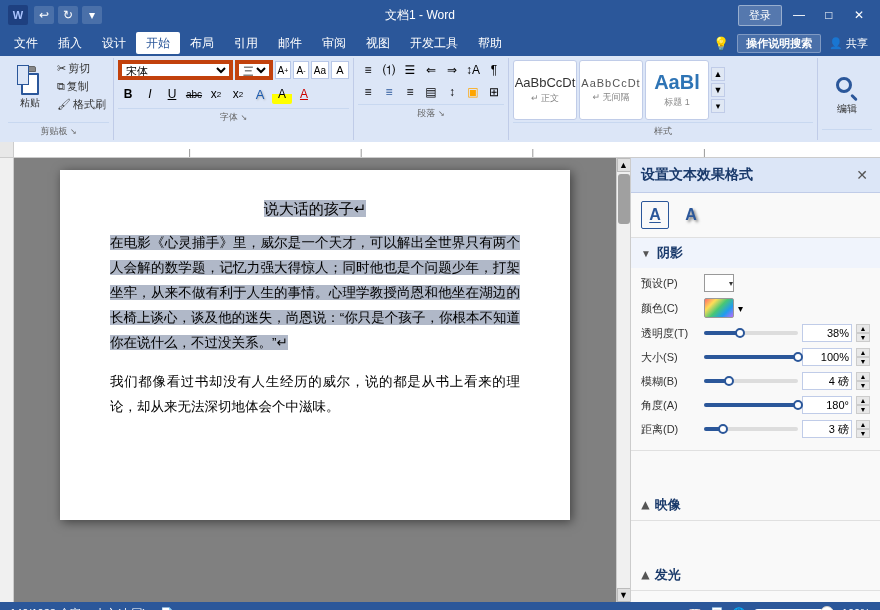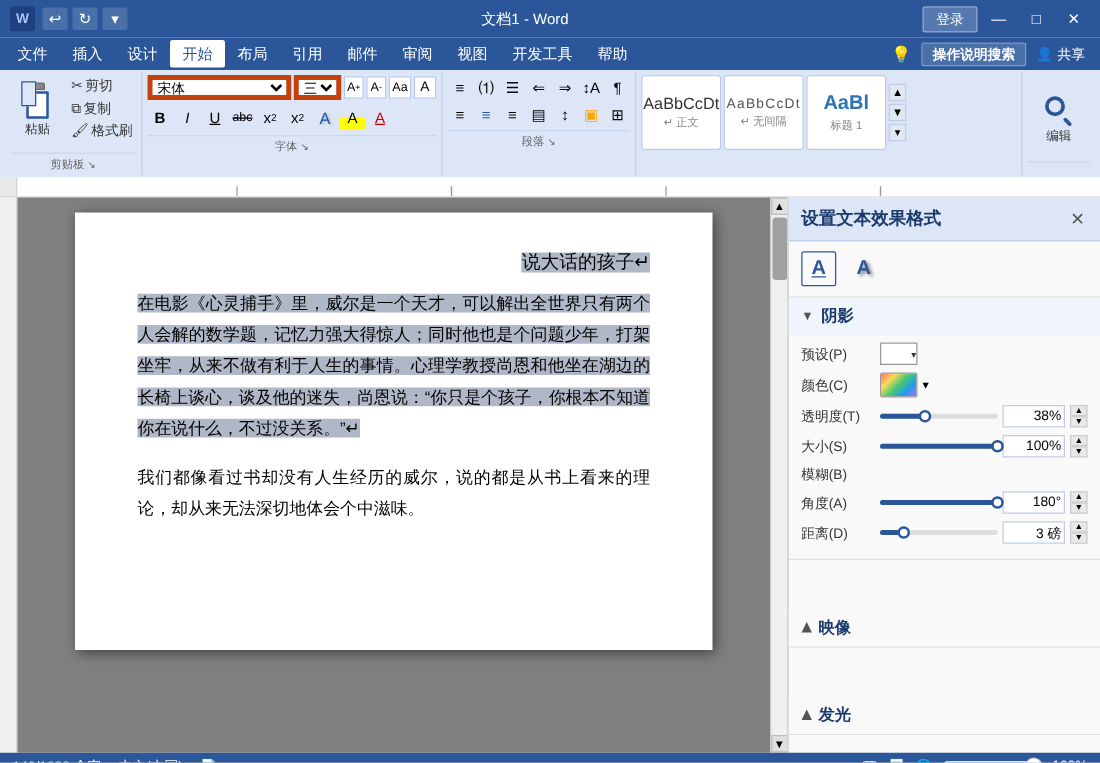--- a/index.html
+++ b/index.html
@@ -315,21 +315,21 @@
     }
     .left-ruler { width: 14px; background: #f0f0f0; border-right: 1px solid #ccc; flex-shrink: 0; }
     .doc-scroll-area { flex: 1; background: #808080; overflow: hidden; display: flex; }
     .doc-inner { flex: 1; padding: 12px; overflow: hidden; }
     .vscrollbar { width: 14px; background: #f0f0f0; border-left: 1px solid #ccc; display: flex; flex-direction: column; align-items: center; }
     .vsb-up { width: 14px; height: 14px; background: #e0e0e0; border: 1px solid #bbb; display: flex; align-items: center; justify-content: center; font-size: 9px; cursor: pointer; }
     .vsb-thumb { width: 12px; height: 50px; background: #a0a0a0; border-radius: 3px; margin: 2px 0; cursor: pointer; }
     .vsb-down { width: 14px; height: 14px; background: #e0e0e0; border: 1px solid #bbb; display: flex; align-items: center; justify-content: center; font-size: 9px; cursor: pointer; margin-top: auto; }
 
     .page-wrap { background: white; width: 100%; max-width: 510px; margin: 0 auto; padding: 30px 50px 20px; box-shadow: 2px 2px 10px rgba(0,0,0,0.5); min-height: 350px; }
-    .page-title-txt { text-align: right; font-size: 15px; margin-bottom: 12px; font-family: Liberation Serif, serif; }
+    .page-title-txt { text-align: center; font-size: 15px; margin-bottom: 12px; }
     .page-body { font-size: 13.5px; line-height: 1.85; text-align: justify; }
     .sel-highlight { background: #b0b8c8; }
     .page-body-2 { font-size: 13.5px; line-height: 1.85; text-align: justify; margin-top: 14px; }
 
     .ruler-area { height: 16px; background: white; border-bottom: 1px solid #ccc; display: flex; }
     .ruler-side { width: 14px; background: #e8e8e8; border-right: 1px solid #ccc; flex-shrink: 0; }
     .ruler-main { flex: 1; background: white; position: relative; overflow: hidden; }
   </style>
 </head>
 <body>
@@ -469,29 +469,30 @@
       <div class="styles-area">
         <div class="style-swatch swatch-normal">
           <span class="preview">AaBbCcDt</span>
           <span class="dot">↵ 正文</span>
         </div>
         <div class="style-swatch swatch-spaced">
           <span class="preview">AaBbCcDt</span>
           <span class="dot">↵ 无间隔</span>
         </div>
         <div class="style-swatch swatch-heading">
-          <span class="preview" style="font-size:16px;font-weight:bold;color:#2e74b5;">AaBl</span>
+          <span class="preview" style="font-size:20px;font-weight:bold;color:#2e74b5;">AaBl</span>
           <span class="dot">标题 1</span>
         </div>
         <div class="styles-scroll">
           <div class="styles-scroll-btn">▲</div>
           <div class="styles-scroll-btn">▼</div>
           <div class="styles-scroll-btn">▾</div>
         </div>
       </div>
+      <div class="rg-label">样式</div>
     </div>
 
     <div class="rg" style="border-right:none; min-width:50px;justify-content:center;">
       <div class="editing-area">
         <button class="editing-big-btn">
           <div class="search-icon-shape">
             <div class="search-ring"></div>
             <div class="search-handle"></div>
           </div>
           <span style="font-size:10px;">编辑</span>
@@ -596,20 +597,31 @@
             <input class="value-input" type="text" value="100%" style="">
             <div class="spin-btns">
               <button class="spin-btn">▲</button>
               <button class="spin-btn">▼</button>
             </div>
           </div>
         </div>
 
         <div class="format-row">
           <span class="format-label">模糊(B)</span>
+          <div class="format-control">
+            <div class="slider-track" style="width:70px;">
+              <div class="slider-fill" style="width:27%;"></div>
+              <div class="slider-thumb" style="left:27%;"></div>
+            </div>
+            <input class="value-input" type="text" value="4 磅" style="">
+            <div class="spin-btns">
+              <button class="spin-btn">▲</button>
+              <button class="spin-btn">▼</button>
+            </div>
+          </div>
         </div>
 
         <div class="format-row">
           <span class="format-label">角度(A)</span>
           <div class="format-control">
             <div class="slider-track" style="width:70px;">
               <div class="slider-fill" style="width:100%;"></div>
               <div class="slider-thumb" style="left:100%;"></div>
             </div>
             <input class="value-input" type="text" value="180°" style="">

